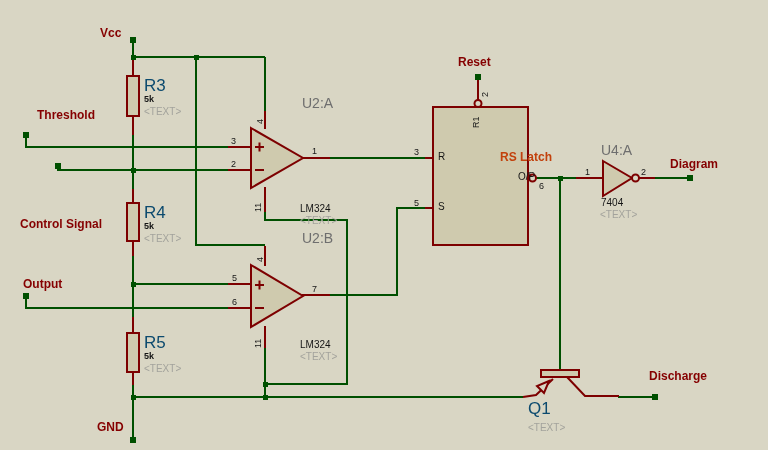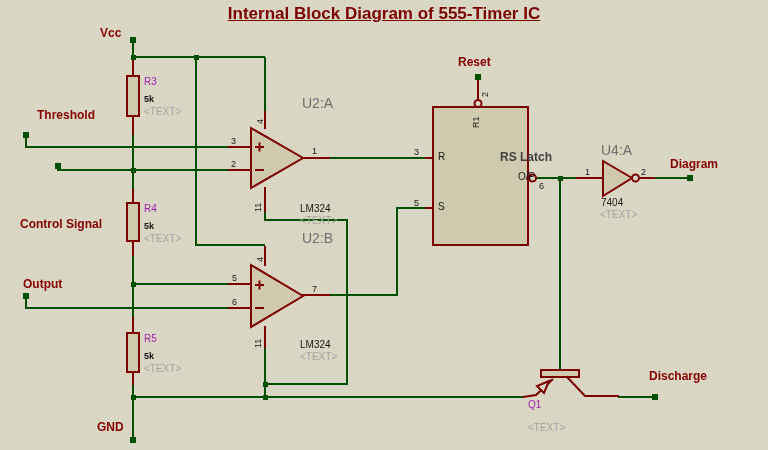--- a/index.html
+++ b/index.html
@@ -10,28 +10,28 @@
     position:relative;overflow:hidden;
   }
   #canvas{position:absolute;left:0;top:0;width:768px;height:450px;}
   svg{position:absolute;left:0;top:0;}
   .t{position:absolute;white-space:nowrap;line-height:1;}
   .title{
     font-size:17px;font-weight:bold;color:#7b0000;
     text-decoration:underline;letter-spacing:0px;
   }
   .lbl{font-size:12px;font-weight:bold;color:#850000;}
-  .ref{font-size:10px;color:#a21caf;}
+  .ref{font-size:17px;color:#0c4a6e;}
   .bigref{font-size:14px;color:#6e6e6e;}
   .val{font-size:9px;font-weight:bold;color:#161616;}
   .part{font-size:10px;color:#161616;}
   .txt{font-size:10px;color:#a3a39c;}
   .pin{font-size:9px;color:#161616;}
   .vert{transform-origin:0 0;transform:rotate(-90deg);}
-  .rslabel{font-size:12px;font-weight:bold;color:#404040;padding-left:44px;}
+  .rslabel{font-size:12px;font-weight:bold;color:#c2410c;padding-left:44px;}
 </style>
 </head>
 <body>
 
 <div id="canvas">
 
 <svg width="768" height="450" viewBox="0 0 768 450">
 
   <g stroke="#005000" stroke-width="2" fill="none" shape-rendering="crispEdges">
     <polyline points="133,40 133,61"></polyline>
@@ -120,21 +120,20 @@
     <rect x="23" y="132" width="6" height="6"></rect>
     <rect x="55" y="163" width="6" height="6"></rect>
     <rect x="23" y="293" width="6" height="6"></rect>
     <rect x="130" y="437" width="6" height="6"></rect>
     <rect x="475" y="74" width="6" height="6"></rect>
     <rect x="687" y="175" width="6" height="6"></rect>
     <rect x="652" y="394" width="6" height="6"></rect>
   </g>
 </svg>
 
-  <div class="t title" style="left:50%;top:5px;transform:translateX(-50%);">Internal Block Diagram of 555-Timer IC</div>
 
   <div class="t lbl" style="left:100px;top:27px;">Vcc</div>
   <div class="t lbl" style="left:21px;top:109px;margin-left:16px;">Threshold</div>
   <div class="t lbl" style="left:20px;top:178px;margin-top:40px;">Control Signal</div>
   <div class="t lbl" style="left:23px;top:278px;">Output</div>
   <div class="t lbl" style="left:97px;top:421px;">GND</div>
   <div class="t lbl" style="left:458px;top:56px;">Reset</div>
   <div class="t lbl" style="left:670px;top:158px;">Diagram</div>
   <div class="t lbl" style="left:649px;top:370px;">Discharge</div>
 

